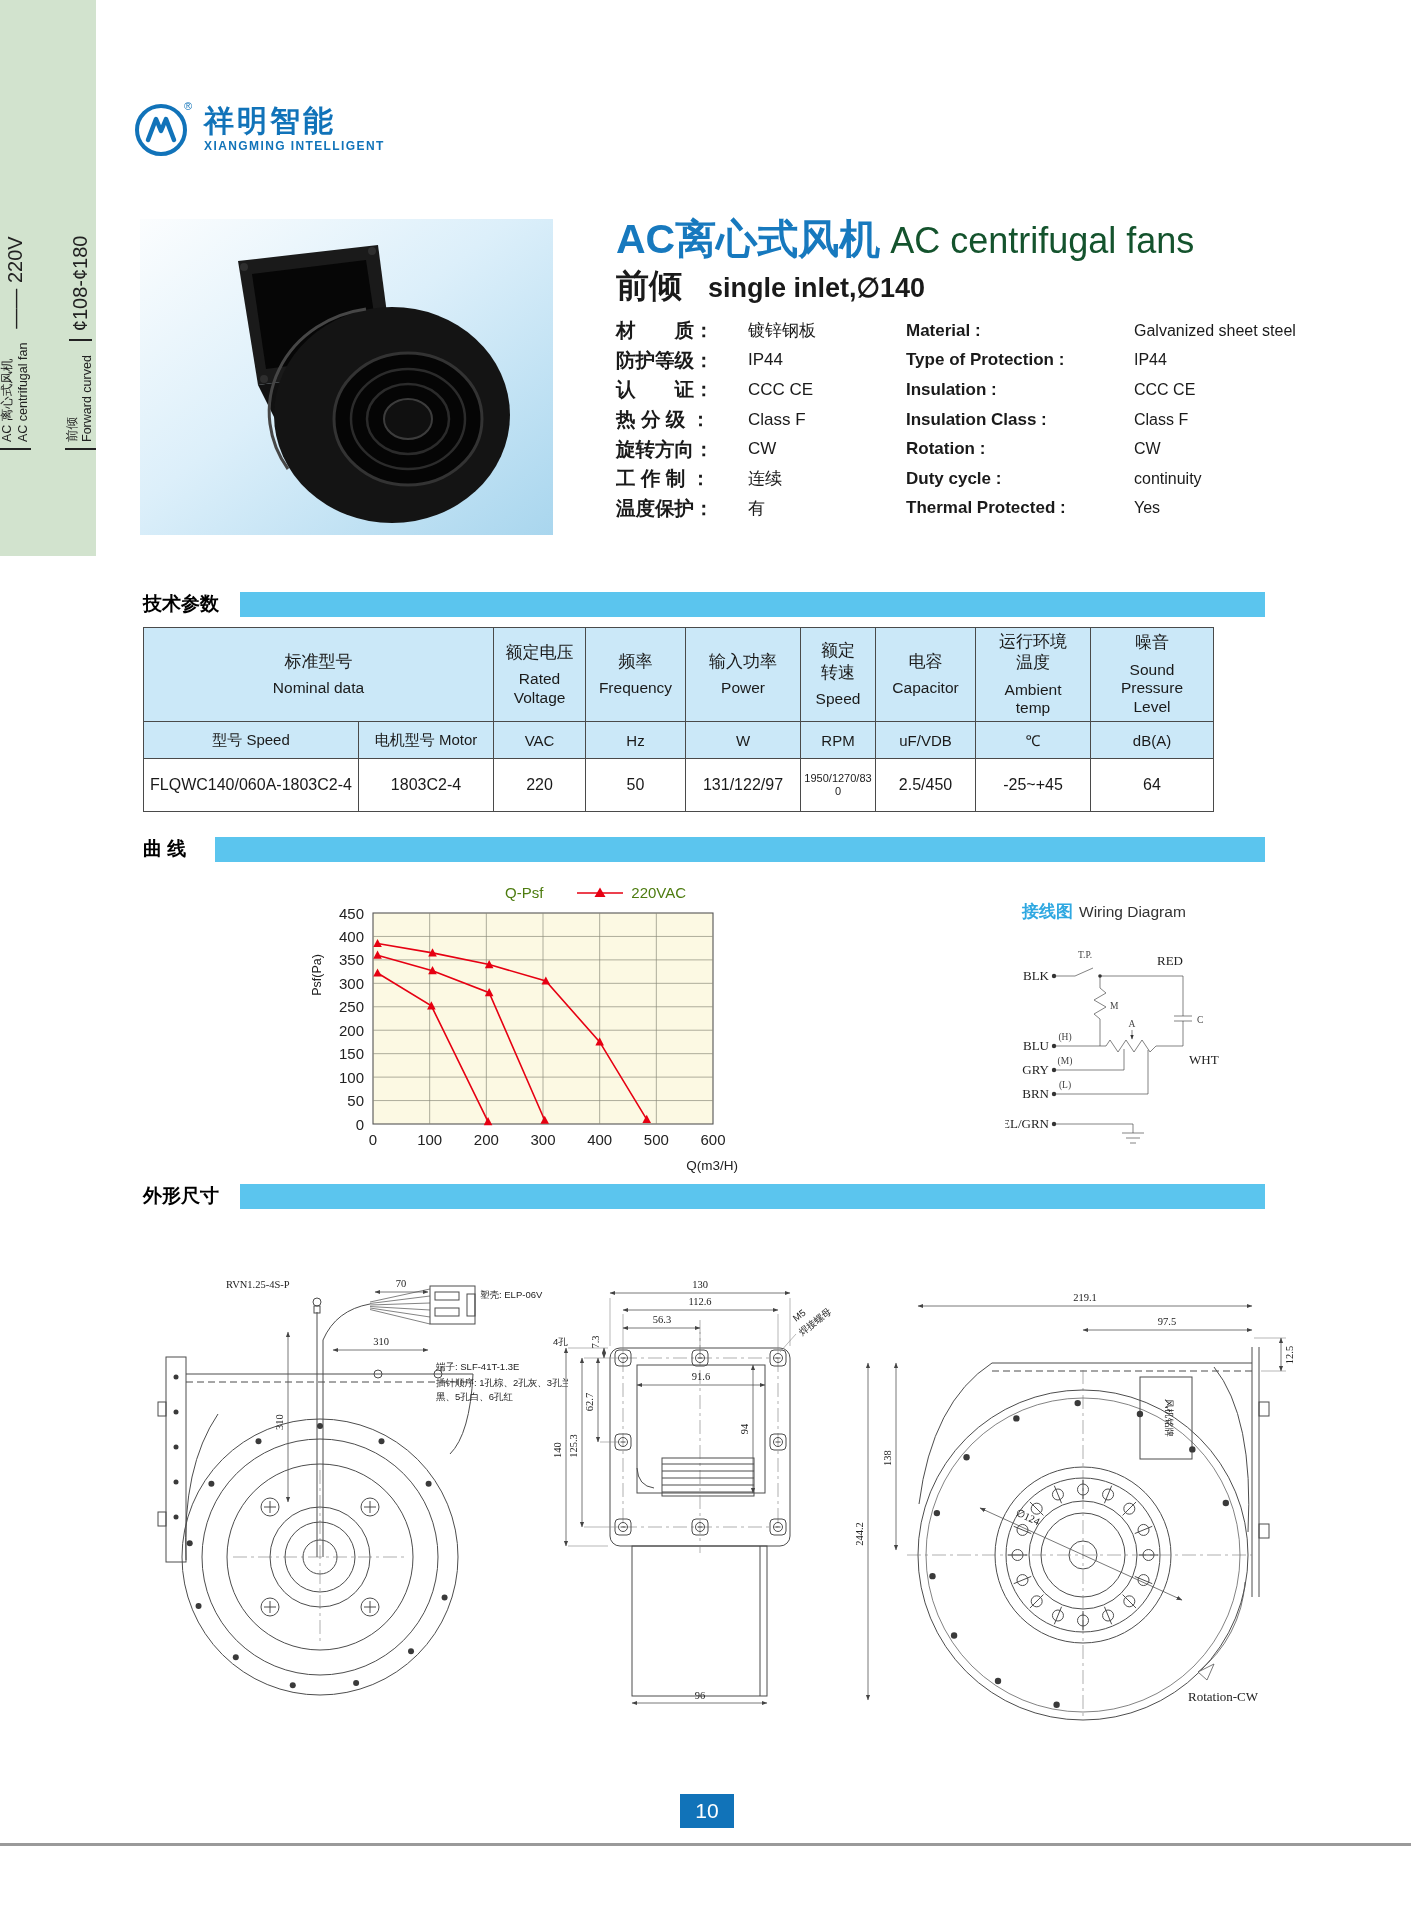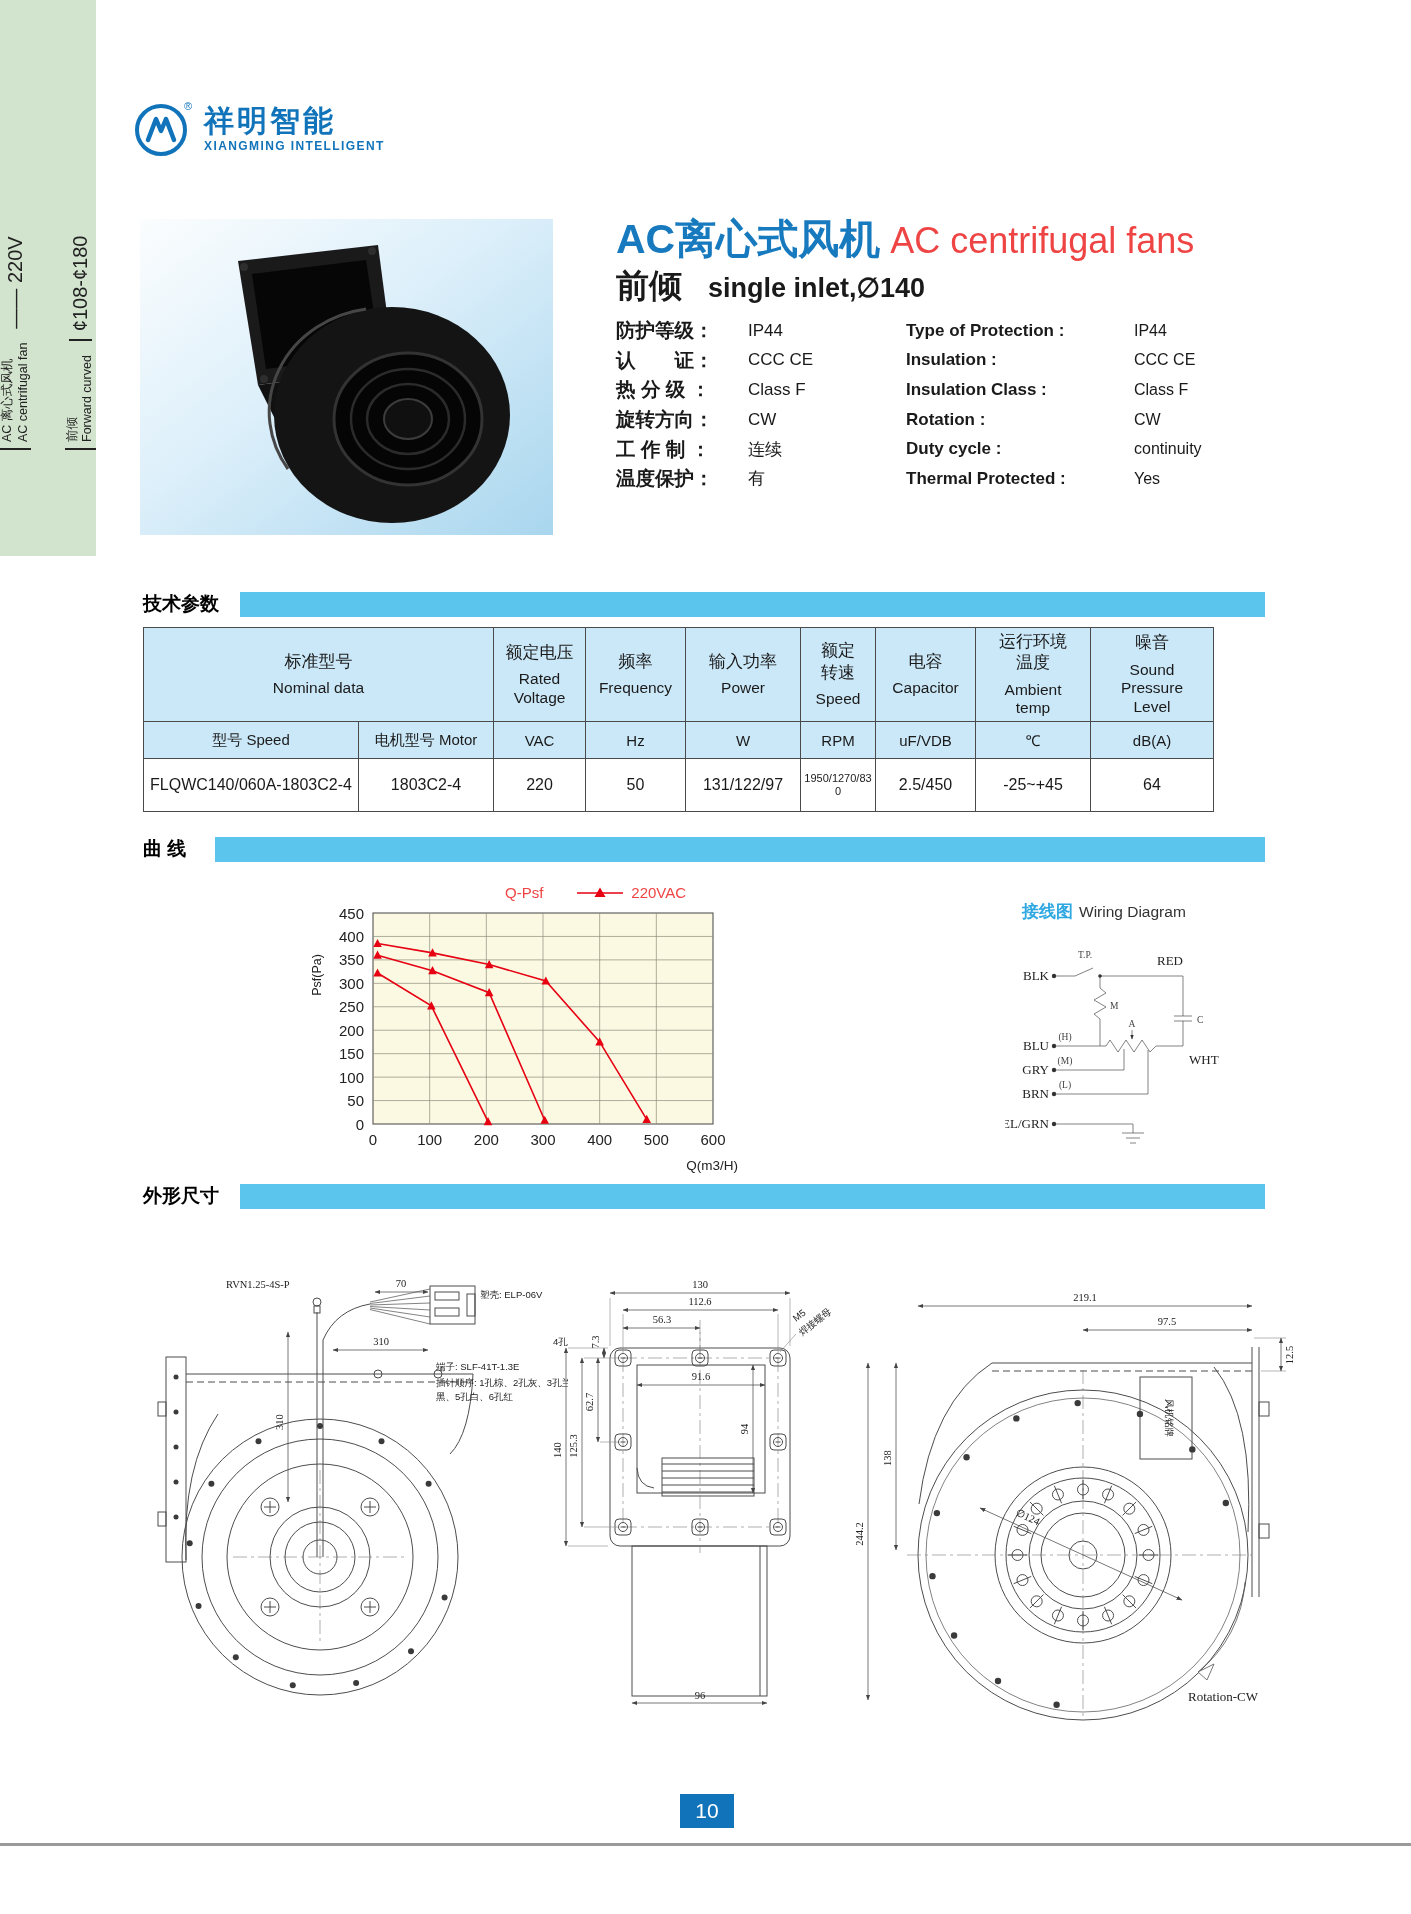--- a/index.html
+++ b/index.html
@@ -18,21 +18,21 @@
   
   .logo{position:absolute;left:134px;top:98px;display:flex;align-items:center;gap:10px;}
   .logo-text .cn{font-size:30px;font-weight:bold;color:var(--brand-blue,#1173B9);letter-spacing:3px;line-height:1;}
   .logo-text .en{font-size:12px;font-weight:bold;color:var(--brand-blue,#1173B9);letter-spacing:1.4px;margin-top:3px;}
 
   .photo{position:absolute;left:140px;top:219px;}
 
   
   .title-row{position:absolute;left:616px;top:212px;white-space:nowrap;}
   .title-cn{font-size:41px;font-weight:bold;color:var(--title-blue,#1779BE);}
-  .title-en{font-size:36px;font-weight:500;color:#ef4444;margin-left:10px;}
+  .title-en{font-size:36px;font-weight:500;color:#14532d;margin-left:10px;}
   .sub-row{position:absolute;left:616px;top:264px;white-space:nowrap;}
   .sub-cn{font-size:33px;font-weight:bold;}
   .sub-en{font-size:27px;font-weight:bold;margin-left:26px;}
   .specs{position:absolute;left:616px;top:316px;width:680px;}
   .spec-row{height:29.6px;display:grid;grid-template-columns:132px 158px 228px auto;align-items:center;}
   .scl{font-size:19.5px;font-weight:bold;white-space:pre;}
   .scv{font-size:17px;}
   .sel{font-size:17px;font-weight:bold;white-space:nowrap;}
   .sev{font-size:16px;}
 
@@ -44,21 +44,21 @@
   table.tech{position:absolute;left:143px;top:627px;width:1070px;border-collapse:collapse;table-layout:fixed;}
   table.tech th,table.tech td{border:1px solid #4a4a4a;padding:0 3px;text-align:center;vertical-align:middle;}
   table.tech tr.h1 th{background:var(--table-header-blue,#CBE8F8);height:93px;font-weight:normal;}
   .hcn{font-size:17px;white-space:pre-line;line-height:1.25;}
   .hen{font-size:15.5px;white-space:pre-line;line-height:1.2;margin-top:7px;}
   table.tech tr.units td{background:var(--table-header-blue,#CBE8F8);height:36px;font-size:15px;}
   table.tech tr.data td{background:#fff;height:52px;font-size:16px;}
   td.rpm{font-size:11px !important;text-align:right;line-height:1.15;word-break:break-all;}
 
   
-  .chart-head{position:absolute;left:505px;top:884px;display:flex;align-items:center;gap:34px;font-size:15px;color:#ef4444;}
+  .chart-head{position:absolute;left:505px;top:884px;display:flex;align-items:center;gap:34px;font-size:15px;color:#4d7c0f;}
   .legend{display:flex;align-items:center;gap:8px;}
   .legend-swatch line{stroke:var(--chart-red,#E60012);stroke-width:1.6px;}
   .legend-swatch path{fill:var(--chart-red,#E60012);}
   #chart-svg{position:absolute;left:295px;top:903px;}
 
   
   .wiring-head{position:absolute;left:1022px;top:900px;white-space:nowrap;}
   .wh-cn{font-size:17px;font-weight:bold;color:var(--wiring-title-blue,#2FA8E1);}
   .wh-en{font-size:15.5px;color:#333;margin-left:6px;}
   #svg-wiring{position:absolute;left:1005px;top:928px;}
@@ -144,20 +144,26 @@
   </svg>
 
   <div class="title-row">
     <span class="title-cn">AC离心式风机</span><span class="title-en">AC centrifugal fans</span>
   </div>
   <div class="sub-row">
     <span class="sub-cn">前倾</span><span class="sub-en">single inlet,∅140</span>
   </div>
 
   <div class="specs">
+    <div class="spec-row">
+      <span class="scl">材　　质：</span>
+        <span class="scv">镀锌钢板</span>
+      <span class="sel">Material :</span>
+        <span class="sev">Galvanized sheet steel</span>
+    </div>
     <div class="spec-row">
       <span class="scl">防护等级：</span>
         <span class="scv">IP44</span>
       <span class="sel">Type of Protection :</span>
         <span class="sev">IP44</span>
     </div>
     <div class="spec-row">
       <span class="scl">认　　证：</span>
         <span class="scv">CCC  CE</span>
       <span class="sel">Insulation :</span>

